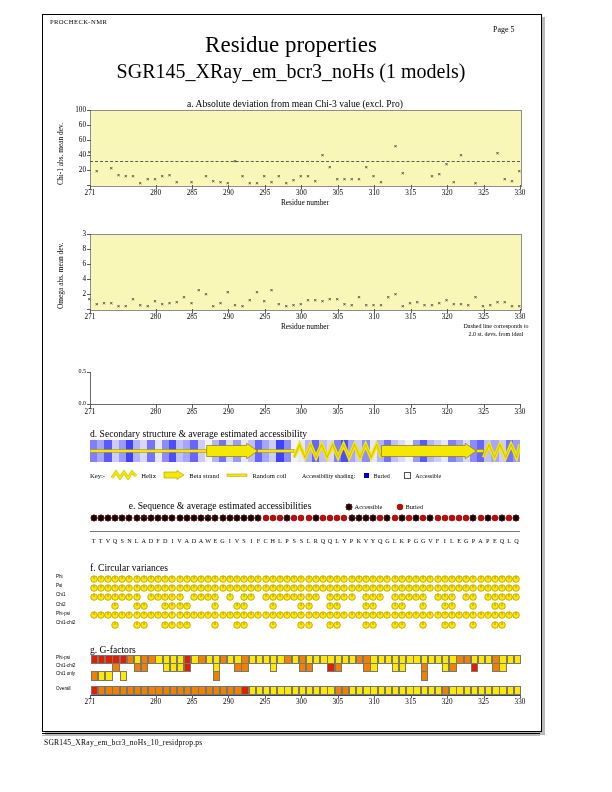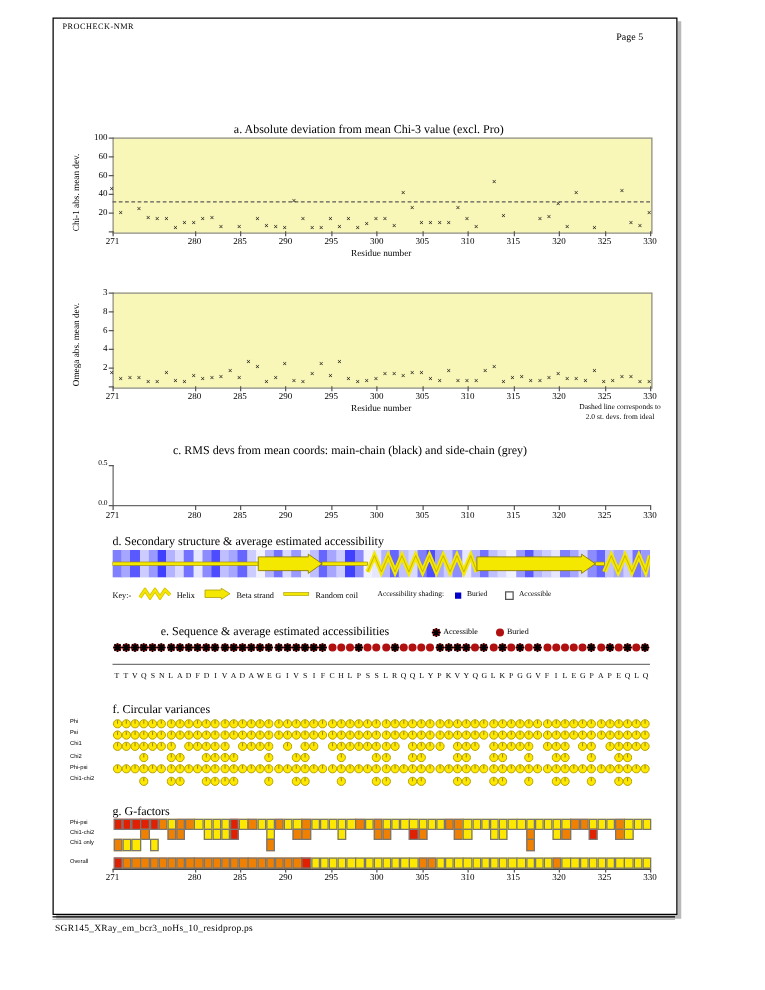--- a/index.html
+++ b/index.html
@@ -53,20 +53,22 @@
 <body>
 
 <div id="page">
 
   <div class="page-frame"></div>
   <div class="footer-rule"></div>
   <div class="footer-text">SGR145_XRay_em_bcr3_noHs_10_residprop.ps</div>
 
   <div class="hdr-left">PROCHECK-NMR</div>
   <div class="hdr-right">Page  5</div>
+  <div class="title1">Residue properties</div>
+  <div class="title2">SGR145_XRay_em_bcr3_noHs (1 models)</div>
 
   <div class="sec-title" style="left:60px;top:98px;width:470px;">a. Absolute deviation from mean Chi-3 value (excl. Pro)</div>
   <div id="panel-a-host">
       <div class="panel" style="left: 90px; top: 110px; width: 430px; height: 75px;"></div>
       <div class="ytick" style="left: 87px; top: 185px; width: 4px;"></div>
       <div class="ytick" style="left: 87px; top: 170px; width: 4px;"></div>
       <div class="ylab" style="left: 60px; top: 165.5px; width: 26px;">20</div>
       <div class="ytick" style="left: 87px; top: 155px; width: 4px;"></div>
       <div class="ylab" style="left: 60px; top: 150.5px; width: 26px;">40</div>
       <div class="ytick" style="left: 87px; top: 140px; width: 4px;"></div>
@@ -252,21 +254,20 @@
       <div class="cross" style="left: 510.312px; top: 302.6px;">×</div>
       <div class="cross" style="left: 517.6px; top: 302.6px;">×</div>
       <div class="axname" style="left: 90px; top: 322px; width: 430px;">Residue number</div>
       <div class="yaxname" style="left: 56px; top: 309px;">Omega abs. mean dev.</div>
     </div>
   <div class="note" style="left:450px;top:323px;width:92px;">
     <span>Dashed line corresponds to</span><br>
     <span>2.0 st. devs. from ideal</span>
   </div>
 
-  <div class="sec-title" style="left:60px;top:355px;width:440px;">c. RMS devs from mean coords: main-chain (black) and side-chain (grey)</div>
   <div id="panel-c-host">
       <div class="cplot-axis" style="left: 90px; top: 372px; width: 1px; height: 32px;"></div>
       <div class="cplot-axis" style="left: 90px; top: 404px; width: 430px; height: 1px;"></div>
       <div class="ytick" style="left: 87px; top: 372px; width: 4px;"></div>
       <div class="ylab" style="left: 64px; top: 368px; width: 22px; font-size: 6px;">0.5</div>
       <div class="ytick" style="left: 87px; top: 404px; width: 4px;"></div>
       <div class="ylab" style="left: 64px; top: 400px; width: 22px; font-size: 6px;">0.0</div>
       <div class="tick" style="left: 90px; top: 404px; height: 4px;"></div>
       <div class="tlab" style="left: 78px; top: 408px; width: 24px;">271</div>
       <div class="tick" style="left: 155.593px; top: 404px; height: 4px;"></div>

